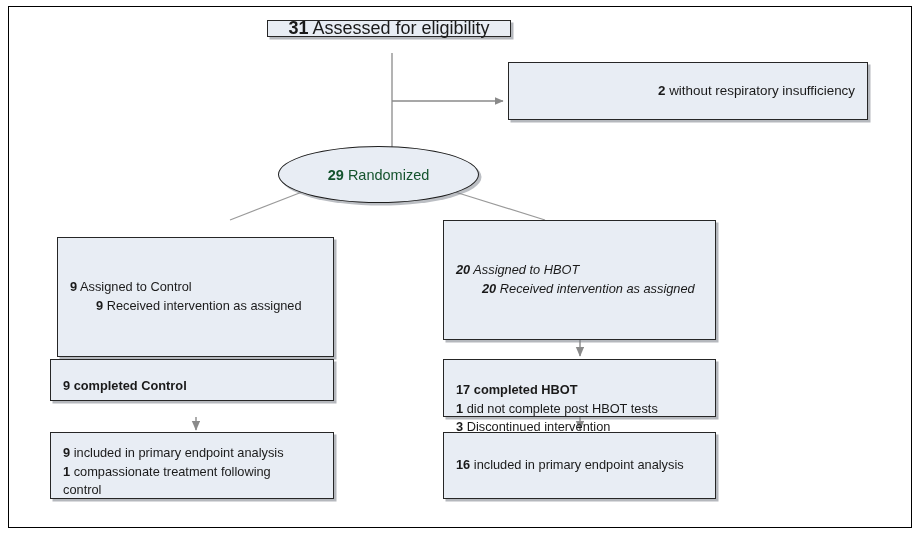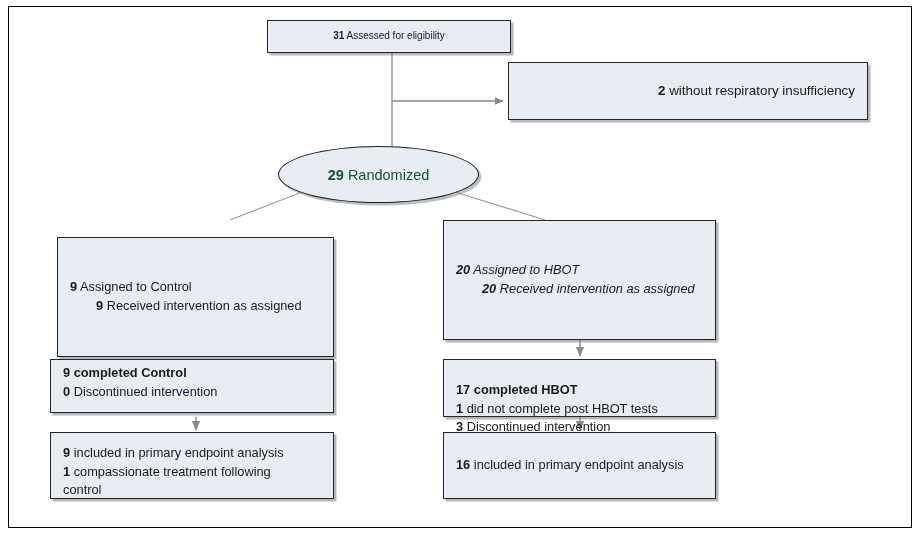--- a/index.html
+++ b/index.html
@@ -64,23 +64,23 @@
   }
   b {
     font-weight: bold;
   }
 
   
   #box-assessed {
     left: 267px;
     top: 20px;
     width: 244px;
-    height: 33px;
+    height: 17px;
     align-items: center;
-    font-size: 10px;
+    font-size: 18px;
   }
   #box-assessed .line { text-align: center; }
 
   
   #box-excluded {
     left: 508px;
     top: 62px;
     width: 360px;
     height: 58px;
     font-size: 13.4px;
@@ -119,23 +119,23 @@
     width: 273px;
     height: 120px;
     font-style: italic;
   }
 
   
   #box-completed-control {
     left: 50px;
     top: 359px;
     width: 284px;
-    height: 54px;
+    height: 42px;
     justify-content: flex-start;
-    padding-top: 4px;
+    padding-top: 17px;
   }
   #box-completed-hbot {
     left: 443px;
     top: 359px;
     width: 273px;
     height: 58px;
     justify-content: flex-start;
     padding-top: 21px;
   }
 
@@ -222,21 +222,20 @@
       <div class="line indent"><b>9</b> <span>Received intervention as assigned</span></div>
     </div>
 
     <div class="node pad" id="box-assigned-hbot">
       <div class="line"><b>20</b> <span>Assigned to HBOT</span></div>
       <div class="line indent"><b>20</b> <span>Received intervention as assigned</span></div>
     </div>
 
     <div class="node pad" id="box-completed-control">
       <div class="line"><b>9 completed Control</b></div>
-      <div class="line"><b>0</b> <span>Discontinued intervention</span></div>
     </div>
 
     <div class="node pad" id="box-completed-hbot">
       <div class="line"><b>17 completed HBOT</b></div>
       <div class="line"><b>1</b> <span>did not complete post HBOT tests</span></div>
       <div class="line"><b>3</b> <span>Discontinued intervention</span></div>
     </div>
 
     <div class="node pad" id="box-analysis-control">
       <div class="line"><b>9</b> <span>included in primary endpoint analysis</span></div>

